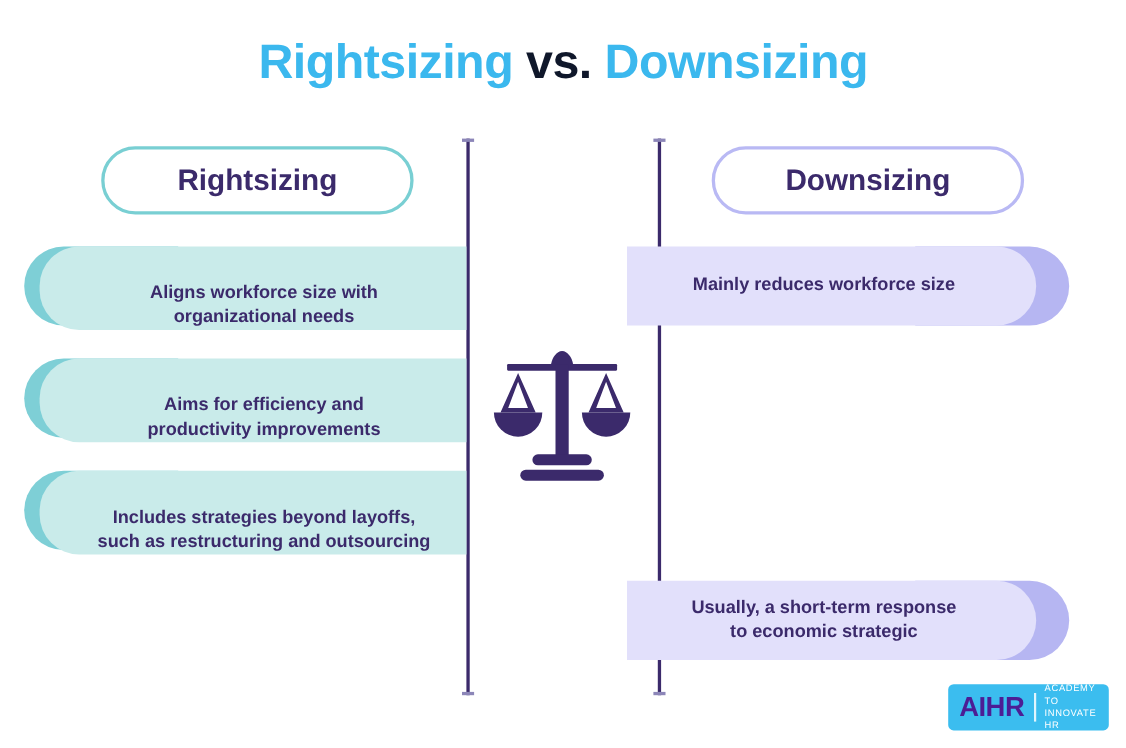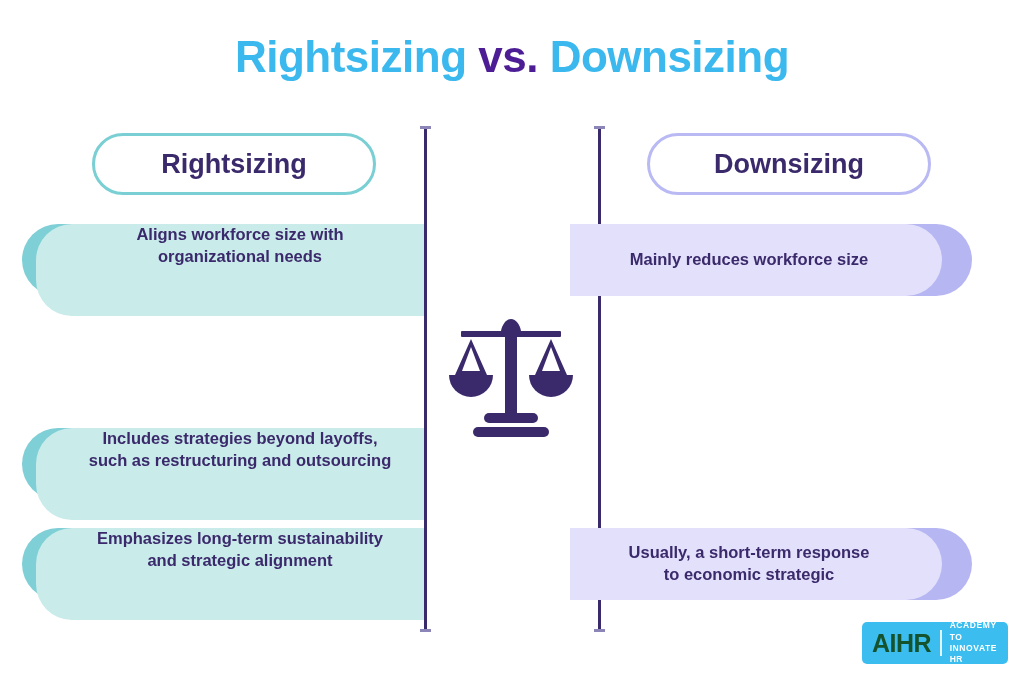--- a/index.html
+++ b/index.html
@@ -14,21 +14,21 @@
 
   
   .title{
     position:absolute;left:0;top:32px;width:1024px;
     text-align:center;
     font-size:44px;font-weight:bold;
     letter-spacing:-0.5px;
     white-space:nowrap;
   }
   .title .blue{color:#3BB8EE;}
-  .title .vs{color:#4c1d95;}
+  .title .vs{color:#0f172a;}
 
   
   .hdr-pill{
     position:absolute;
     height:62px;
     border-radius:31px;
     background:#ffffff;
     display:flex;align-items:center;justify-content:center;
     box-sizing:border-box;
     font-size:27px;font-weight:bold;
@@ -63,24 +63,24 @@
   .row{position:absolute;height:72px;}
 
   
   .row-left{left:22px;width:402px;}
   .row-left .back{
     position:absolute;left:0;top:0;width:140px;height:72px;
     background:#7ECFD6;
     border-radius:36px 0 0 36px;
   }
   .row-left .front{
-    position:absolute;left:14px;top:0;right:0;height:92px;
+    position:absolute;left:14px;top:0;right:0;height:76px;
     background:#C9EBEA;
     border-radius:36px 0 0 36px;
-    display:flex;align-items:flex-start;justify-content:center;
+    display:flex;align-items:flex-end;justify-content:center;
     box-sizing:border-box;
     padding:0 14px 0 34px;
   }
 
   
   .row-right{left:570px;width:402px;}
   .row-right .back{
     position:absolute;right:0;top:0;width:140px;height:72px;
     background:#B6B6F2;
     border-radius:0 36px 36px 0;
@@ -112,29 +112,29 @@
   .logo{
     position:absolute;left:862px;top:622px;
     width:146px;height:42px;
     background:#3BBDEF;
     border-radius:5px;
     display:flex;align-items:center;
     box-sizing:border-box;
     padding:0 10px;
   }
   .logo-mark{
-    color:#14532d;font-size:25px;font-weight:bold;
+    color:#4c1d95;font-size:25px;font-weight:bold;
     letter-spacing:-0.5px;line-height:1;
   }
   .logo-rule{
     width:2px;height:26px;background:#ffffff;
     margin:0 8px 0 9px;opacity:.85;
   }
   .logo-sub{
-    color:#ffffff;font-size:8.5px;font-weight:bold;
+    color:#ffffff;font-size:8.5px;font-weight:normal;
     line-height:1.35;letter-spacing:.6px;
     white-space:pre-line;
   }
 </style>
 </head>
 <body>
 
 <div class="stage">
 
   <div class="title">
@@ -157,32 +157,32 @@
     <span class="cap bot"></span>
   </div>
 
   <div class="row row-left" style="top:224px">
     <div class="back"></div>
     <div class="front">
       <span class="row-text">Aligns workforce size with
 organizational needs</span>
     </div>
   </div>
+  <div class="row row-left" style="top:326px">
+    <div class="back"></div>
+    <div class="front">
+      <span class="row-text">Aims for efficiency and
+productivity improvements</span>
+    </div>
+  </div>
   <div class="row row-left" style="top:428px">
     <div class="back"></div>
     <div class="front">
       <span class="row-text">Includes strategies beyond layoffs,
 such as restructuring and outsourcing</span>
-    </div>
-  </div>
-  <div class="row row-left" style="top:528px">
-    <div class="back"></div>
-    <div class="front">
-      <span class="row-text">Emphasizes long-term sustainability
-and strategic alignment</span>
     </div>
   </div>
 
   <div class="row row-right" style="top:224px">
     <div class="back"></div>
     <div class="front">
       <span class="row-text">Mainly reduces workforce size</span>
     </div>
   </div>
   <div class="row row-right" style="top:528px">

